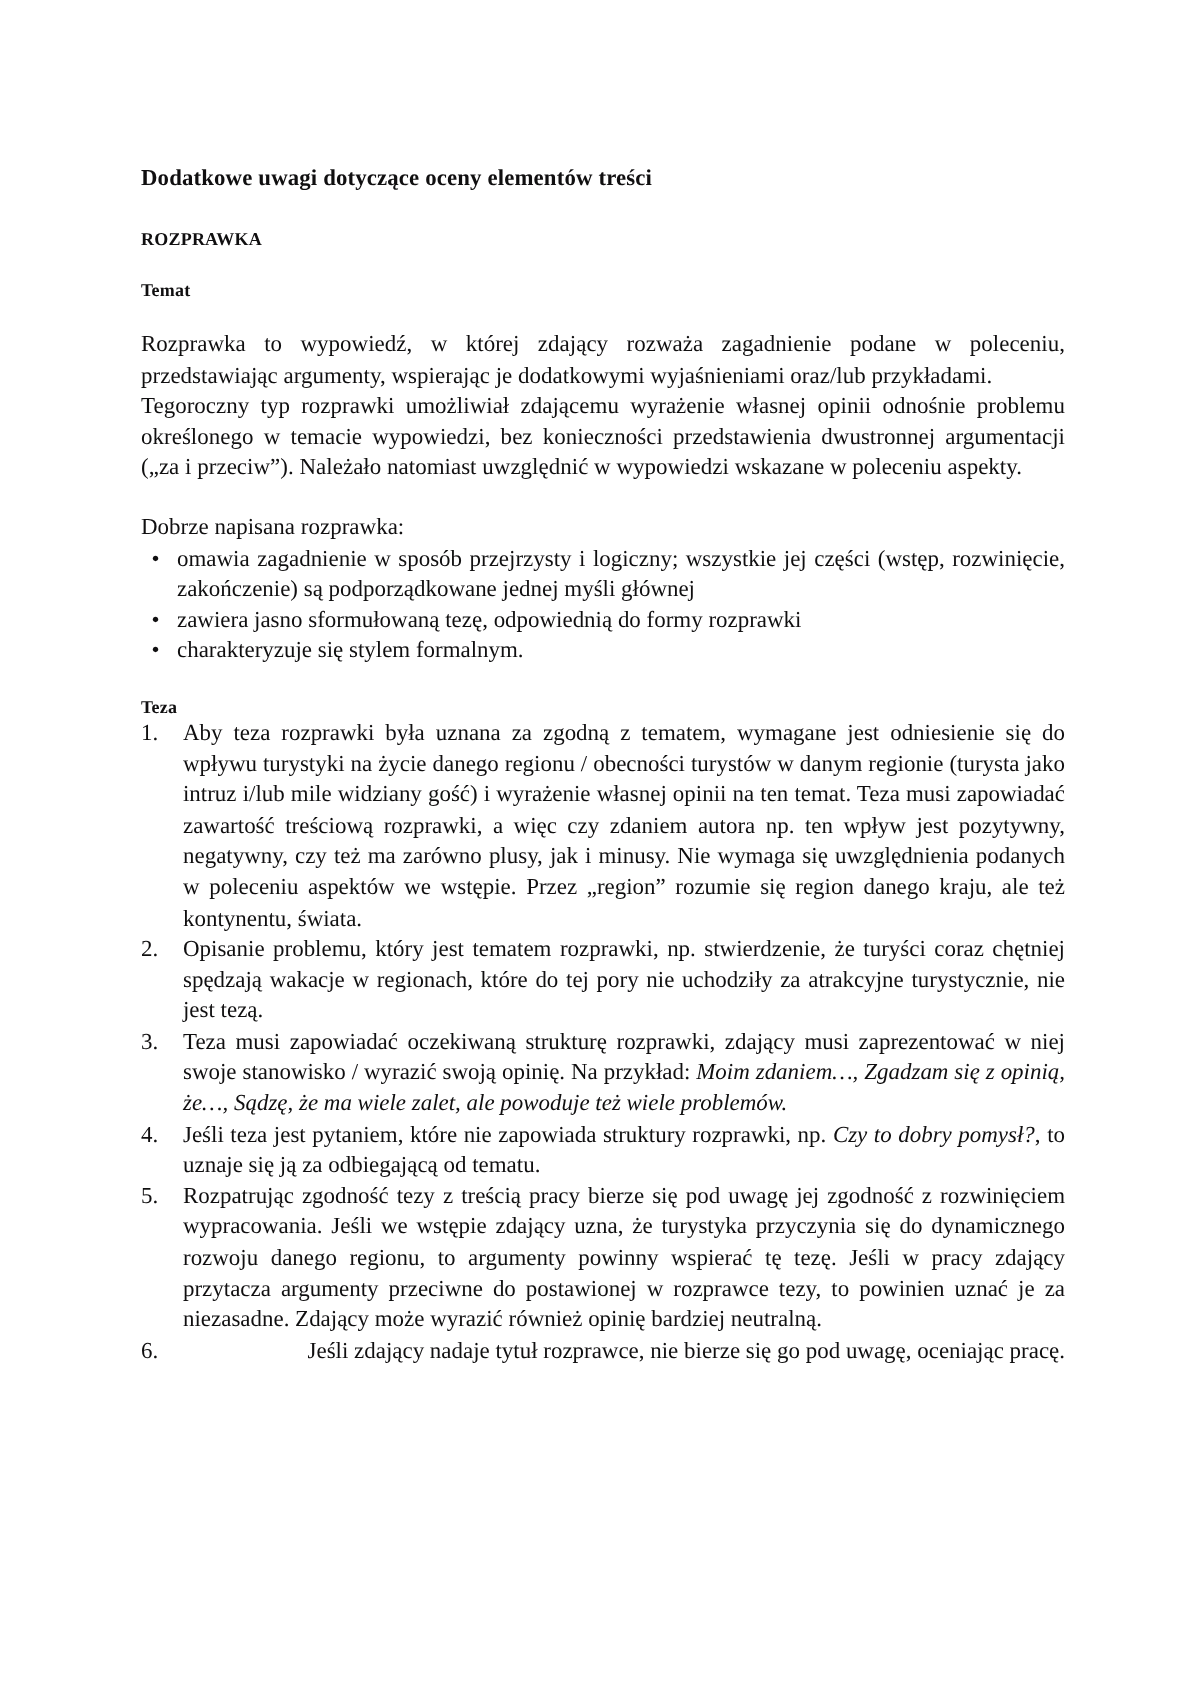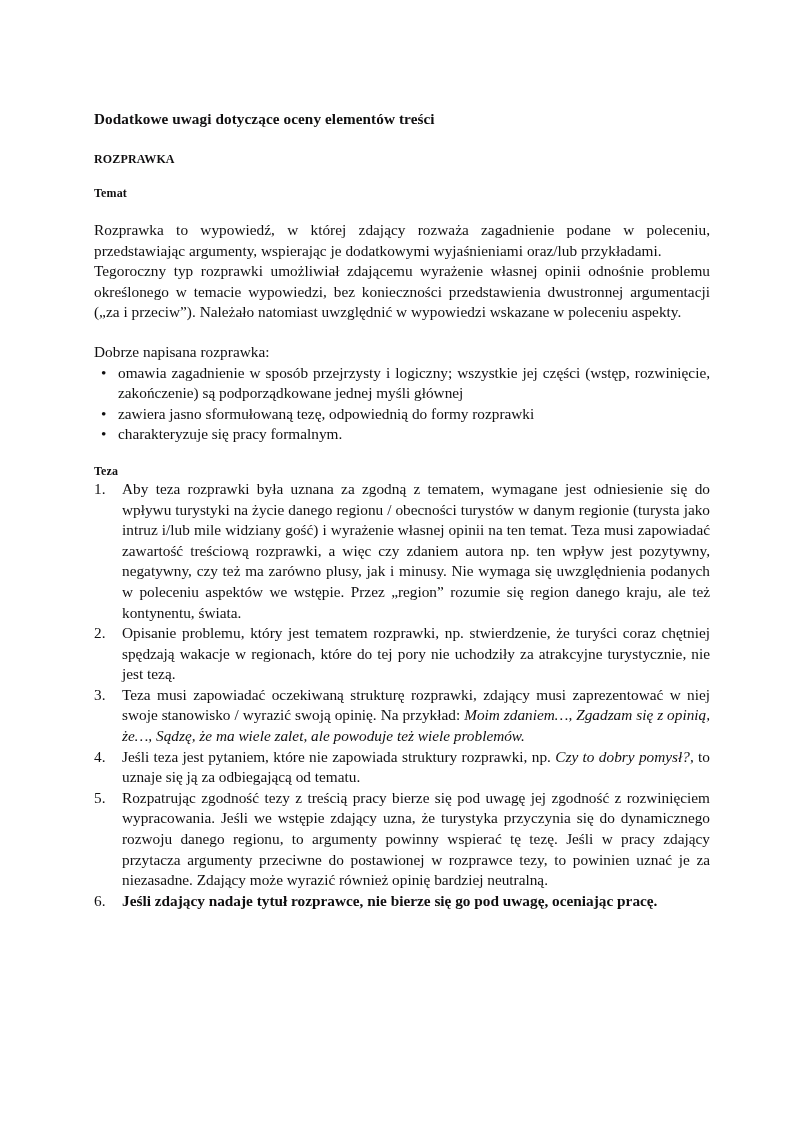--- a/index.html
+++ b/index.html
@@ -114,21 +114,21 @@
   ol.numbers > li .num {
     position: absolute;
     left: 0;
     top: 0;
     width: 20px;
     text-align: left;
     font-size: 15.3px;
     line-height: 20.6px;
   }
   ol.numbers > li .itemtext { display: block; }
-  ol.numbers > li.nojust .itemtext { text-align: left; font-weight: bold; }
+  ol.numbers > li.nojust .itemtext { text-align: right; }
 
   
   .footer {
     position: absolute;
     left: 0;
     top: 1062px;
     width: 800px;
     text-align: center;
     font-size: 15.3px;
     line-height: 20px;
@@ -159,21 +159,21 @@
     <p class="body">Rozprawka to wypowiedź, w której zdający rozważa zagadnienie podane w poleceniu, przedstawiając argumenty, wspierając je dodatkowymi wyjaśnieniami oraz/lub przykładami.</p>
     <p class="body">Tegoroczny typ rozprawki umożliwiał zdającemu wyrażenie własnej opinii odnośnie problemu określonego w temacie wypowiedzi, bez konieczności przedstawienia dwustronnej argumentacji („za i przeciw”). Należało natomiast uwzględnić w wypowiedzi wskazane w poleceniu aspekty.</p>
 
     <div class="gap-md"></div>
 
     <p class="body last-nj">Dobrze napisana rozprawka:</p>
 
     <ul class="bullets" id="bullet-list">
         <li><span class="bullet-dot">•</span><span>omawia zagadnienie w sposób przejrzysty i logiczny; wszystkie jej części (wstęp, rozwinięcie, zakończenie) są podporządkowane jednej myśli głównej</span></li>
         <li><span class="bullet-dot">•</span><span>zawiera jasno sformułowaną tezę, odpowiednią do formy rozprawki</span></li>
-        <li style="text-align: left;"><span class="bullet-dot">•</span><span>charakteryzuje się pracy formalnym.</span></li>
+        <li style="text-align: left;"><span class="bullet-dot">•</span><span>charakteryzuje się stylem formalnym.</span></li>
       </ul>
 
     <div class="gap-md"></div>
 
     <div class="sec-title">Teza</div>
 
     <ol class="numbers" id="number-list">
         <li>
           <span class="num">1.</span>
           <span class="itemtext"><span>Aby teza rozprawki była uznana za zgodną z tematem, wymagane jest odniesienie się do wpływu turystyki na życie danego regionu / obecności turystów w danym regionie (turysta jako intruz i/lub mile widziany gość) i wyrażenie własnej opinii na ten temat. Teza musi zapowiadać zawartość treściową rozprawki, a więc czy zdaniem autora np. ten wpływ jest pozytywny, negatywny, czy też ma zarówno plusy, jak i minusy. Nie wymaga się uwzględnienia podanych w poleceniu aspektów we wstępie. Przez „region” rozumie się region danego kraju, ale też kontynentu, świata.</span></span>

